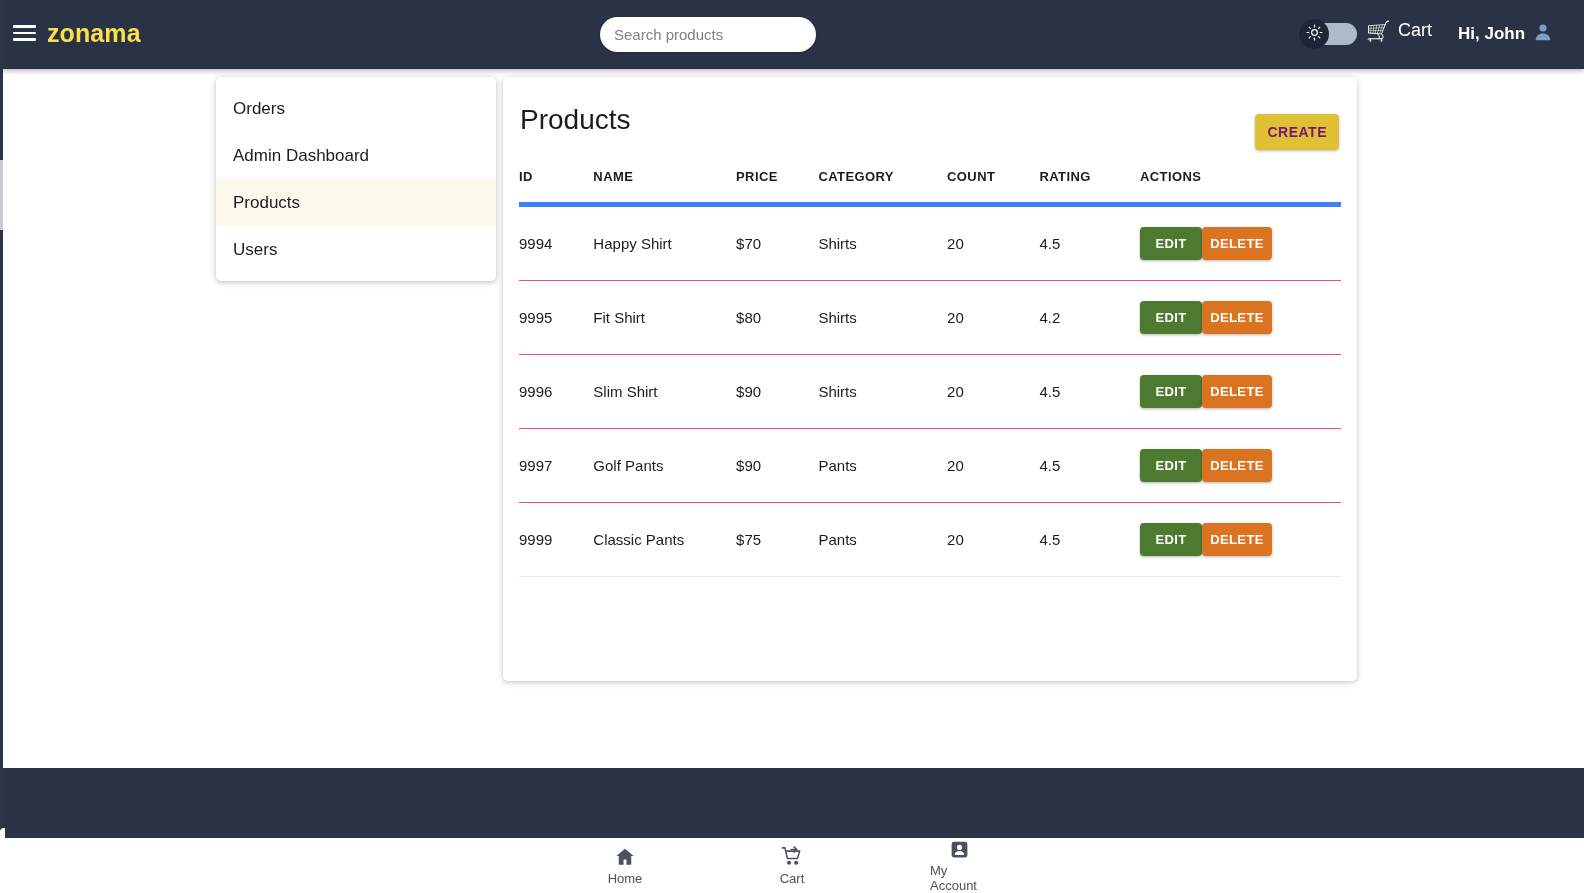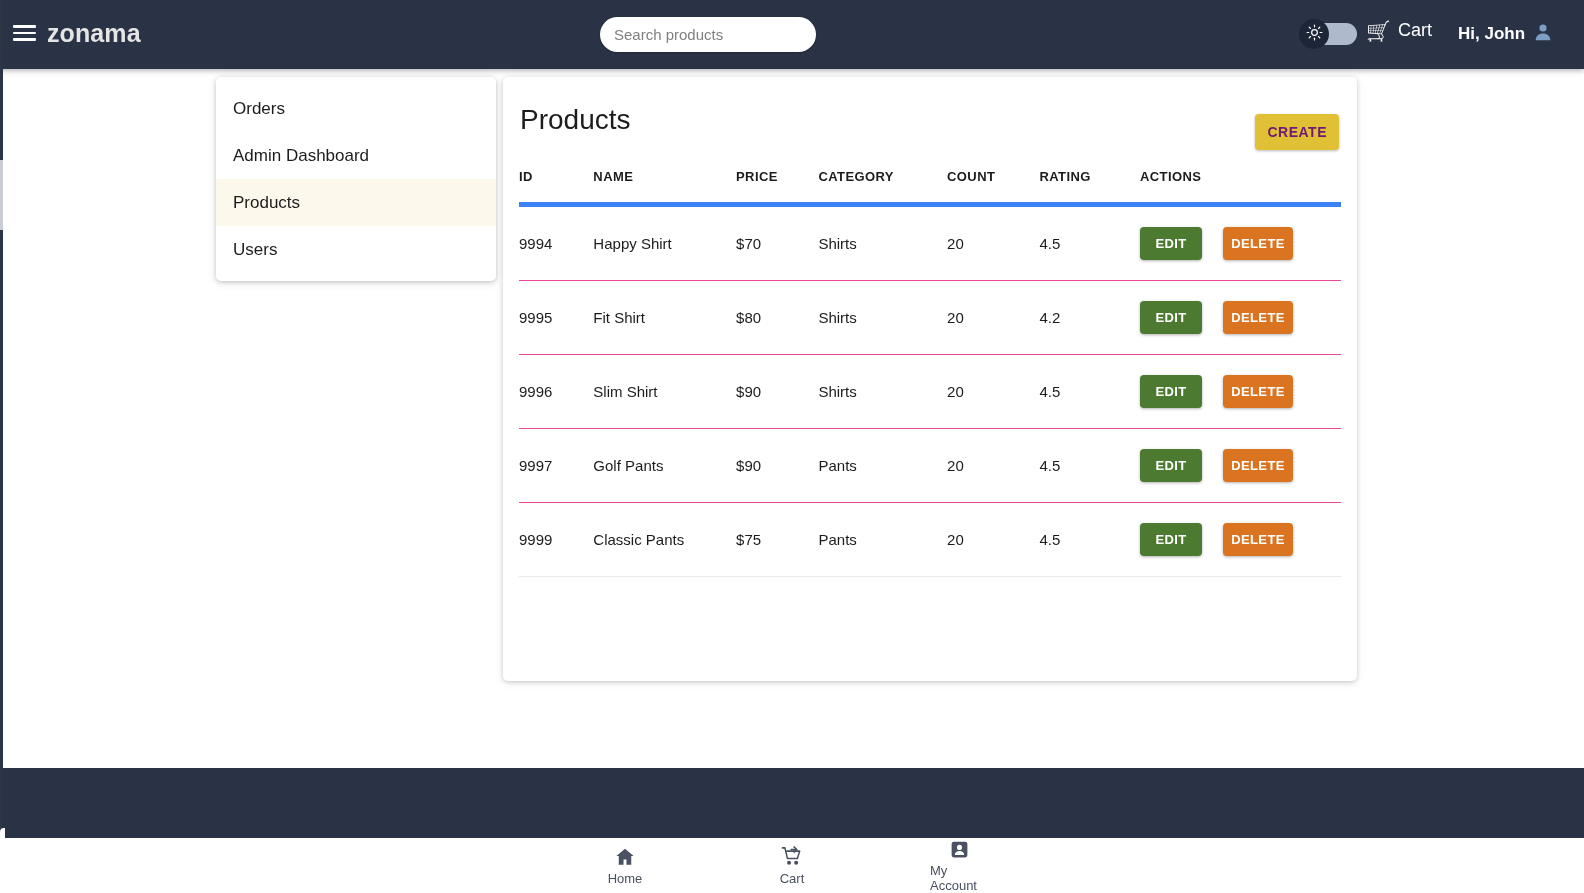--- a/index.html
+++ b/index.html
@@ -79,21 +79,21 @@
     width: 23px;
     background: #ffffff;
     border-radius: 1px;
   }
 
   .brand {
     position: absolute;
     left: 47px; top: 19px;
     font-size: 25px;
     font-weight: bold;
-    color: #e5e5e5;
+    color: #fde047;
     letter-spacing: 0.1px;
     cursor: pointer;
   }
 
   
   .search-wrap {
     position: absolute;
     left: 600px; top: 17px;
     width: 216px; height: 35px;
     background: #ffffff;
@@ -266,21 +266,21 @@
   .col-id      { width: 74px; }
   .col-name    { width: 142px; }
   .col-price   { width: 82px; }
   .col-cat     { width: 128px; }
   .col-count   { width: 92px; }
   .col-rating  { width: 100px; }
   .col-actions { width: 200px; }
 
   .act-wrap {
     display: flex;
-    gap: 21px;
+    gap: 0;
     align-items: center;
   }
   .btn-edit, .btn-delete {
     border: none;
     border-radius: 4px;
     color: #ffffff;
     font-size: 13px;
     font-weight: bold;
     letter-spacing: 0.4px;
     cursor: pointer;

